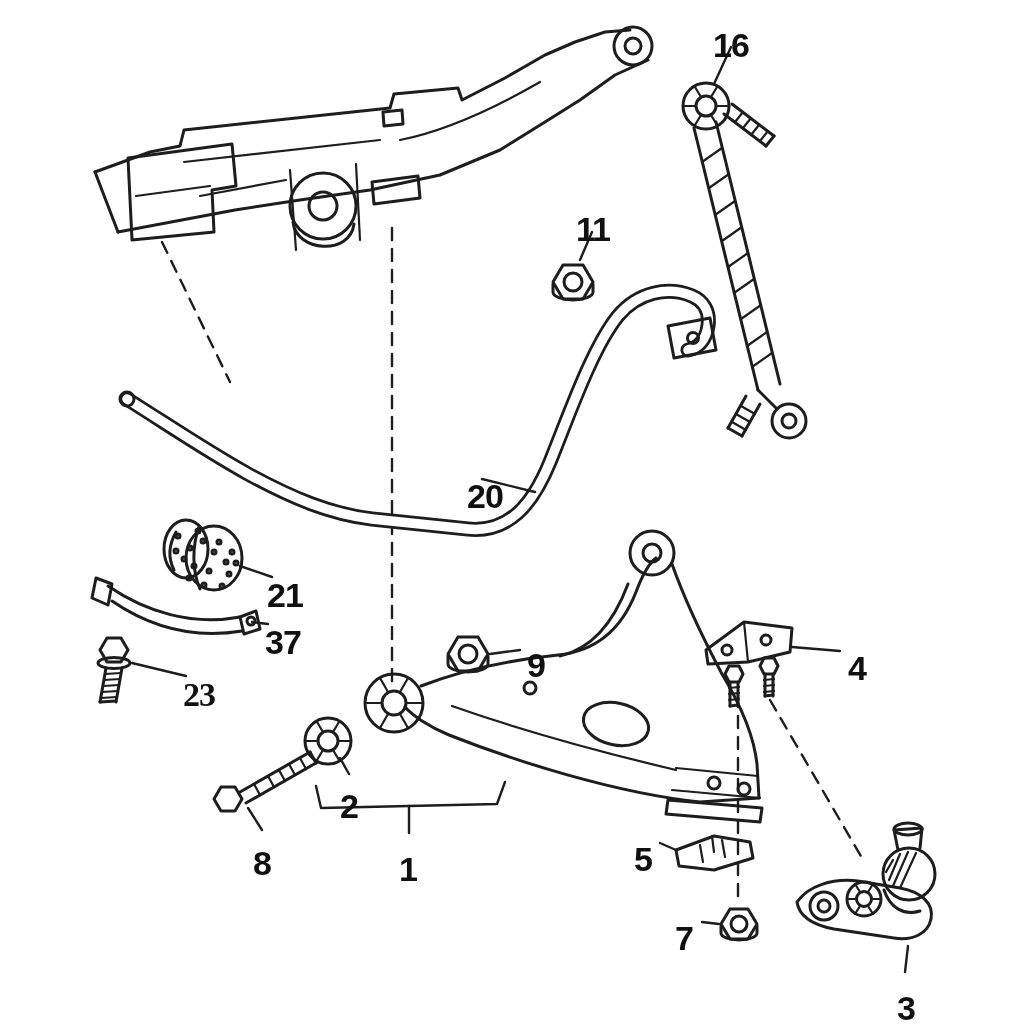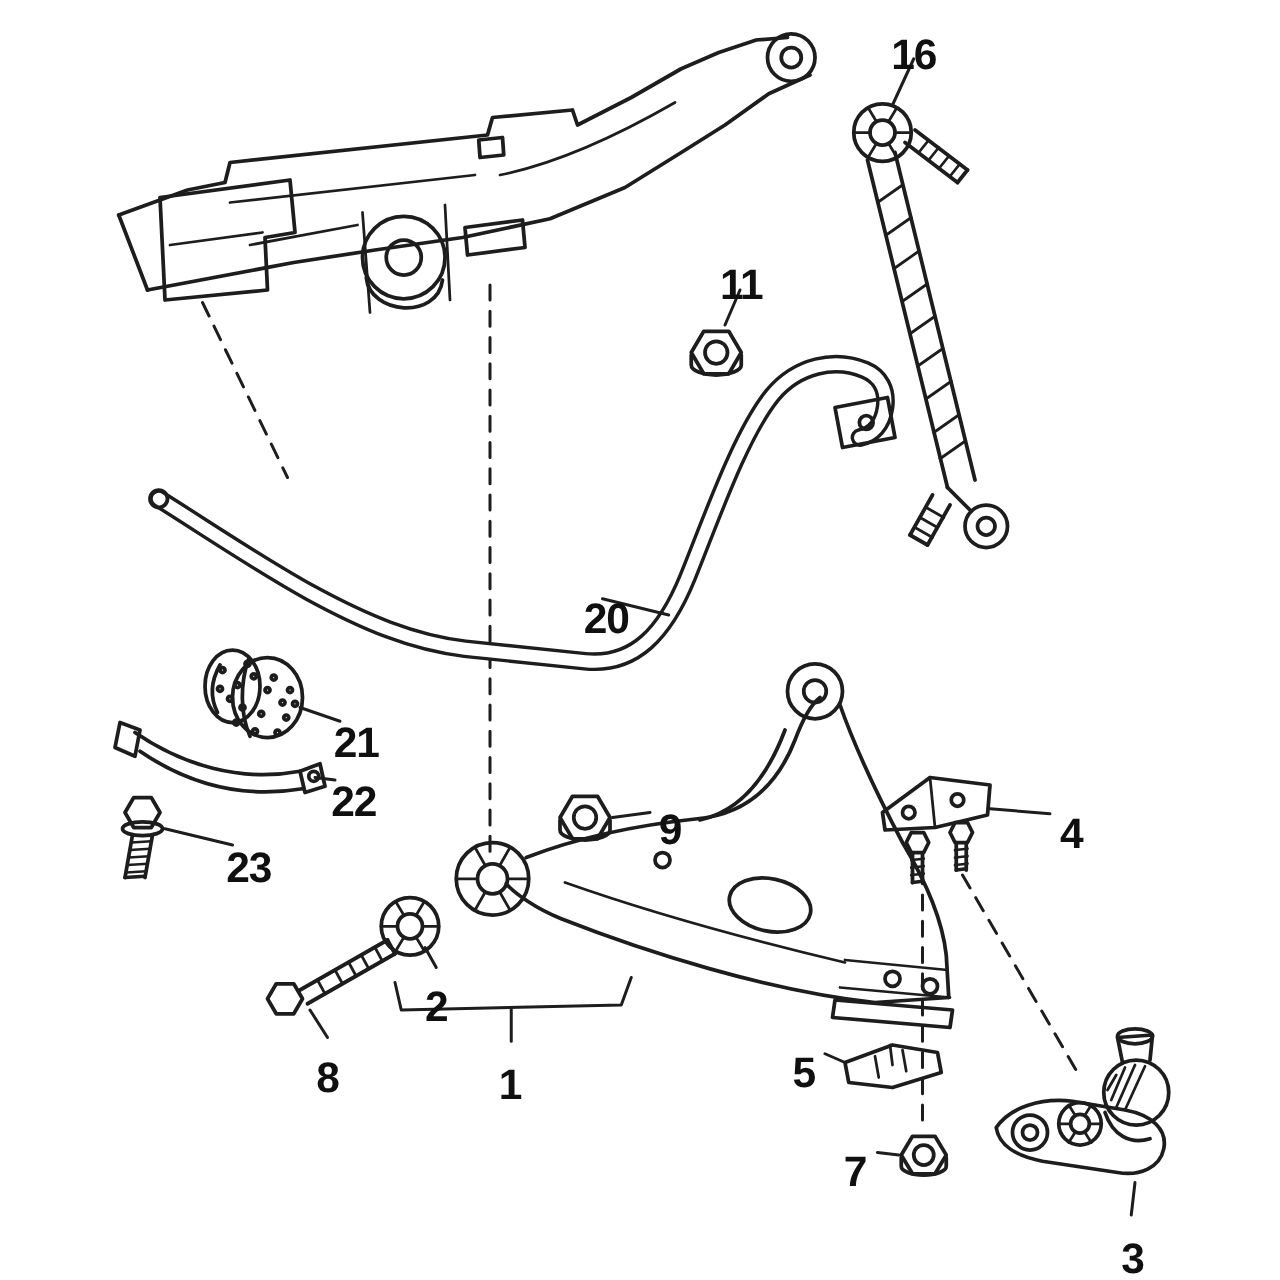--- a/index.html
+++ b/index.html
@@ -312,22 +312,22 @@
       <path d="M702,922 L719,924"></path>
       <path d="M905,972 L908,946"></path>
     </g>
   </svg>
 
   <div style="position:absolute;left:0;top:17px;width:1024px;height:1024px;">
       <div class="part-label" style="left: 731px; top: 28px;">16</div>
       <div class="part-label" style="left: 593px; top: 212px;">11</div>
       <div class="part-label" style="left: 457px; top: 479px; margin-left: 28px;">20</div>
       <div class="part-label" style="left: 285px; top: 578px; text-align: center;">21</div>
-      <div class="part-label" style="left: 283px; top: 625px;">22</div>
-      <div class="part-label" style="left: 199px; top: 678px;">23</div>
+      <div class="part-label" style="left: 283px; top: 625px;">37</div>
+      <div class="part-label" style="left: 199px; top: 678px; font-family: Liberation Serif, serif;">23</div>
       <div class="part-label" style="left: 536px; top: 648px;">9</div>
       <div class="part-label" style="left: 349px; top: 789px;">2</div>
       <div class="part-label" style="left: 262px; top: 846px;">8</div>
       <div class="part-label" style="left: 408px; top: 852px;">1</div>
       <div class="part-label" style="left: 857px; top: 651px;">4</div>
       <div class="part-label" style="left: 643px; top: 842px;">5</div>
       <div class="part-label" style="left: 684px; top: 921px;">7</div>
       <div class="part-label" style="left: 906px; top: 991px;">3</div>
     </div>
 </div>

